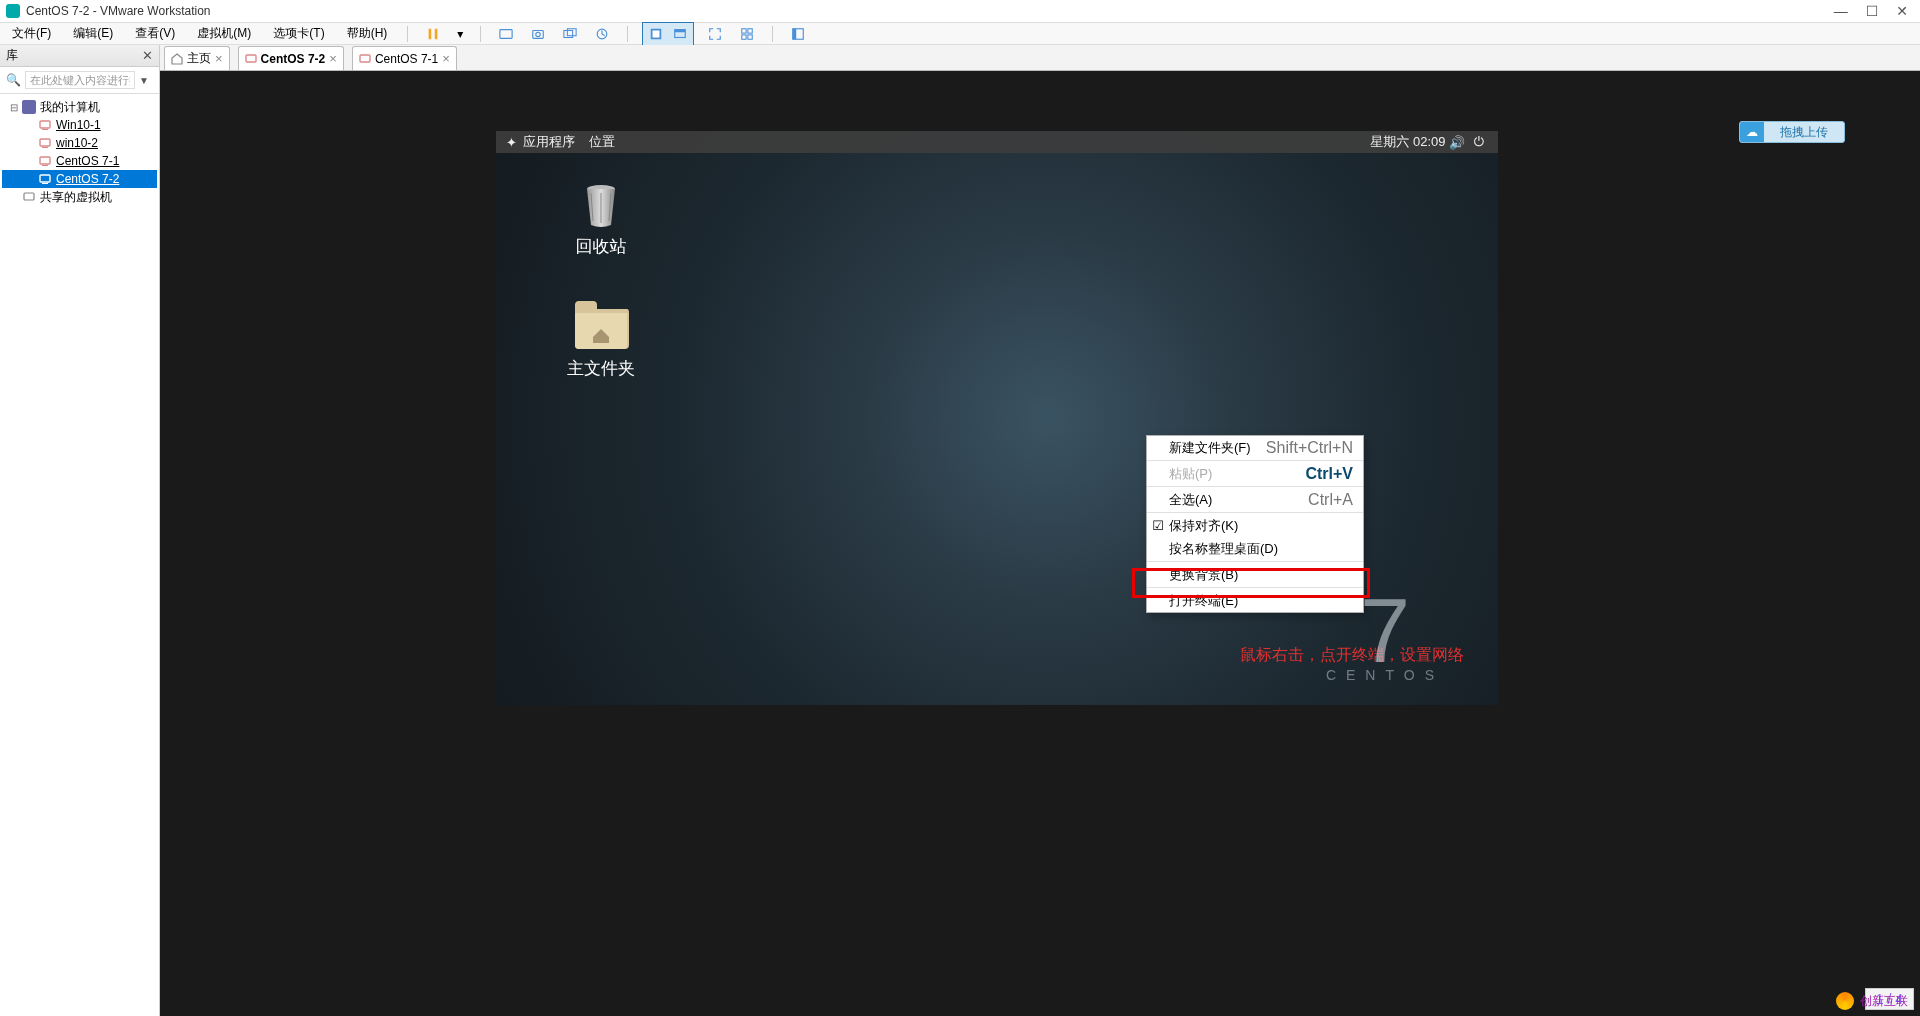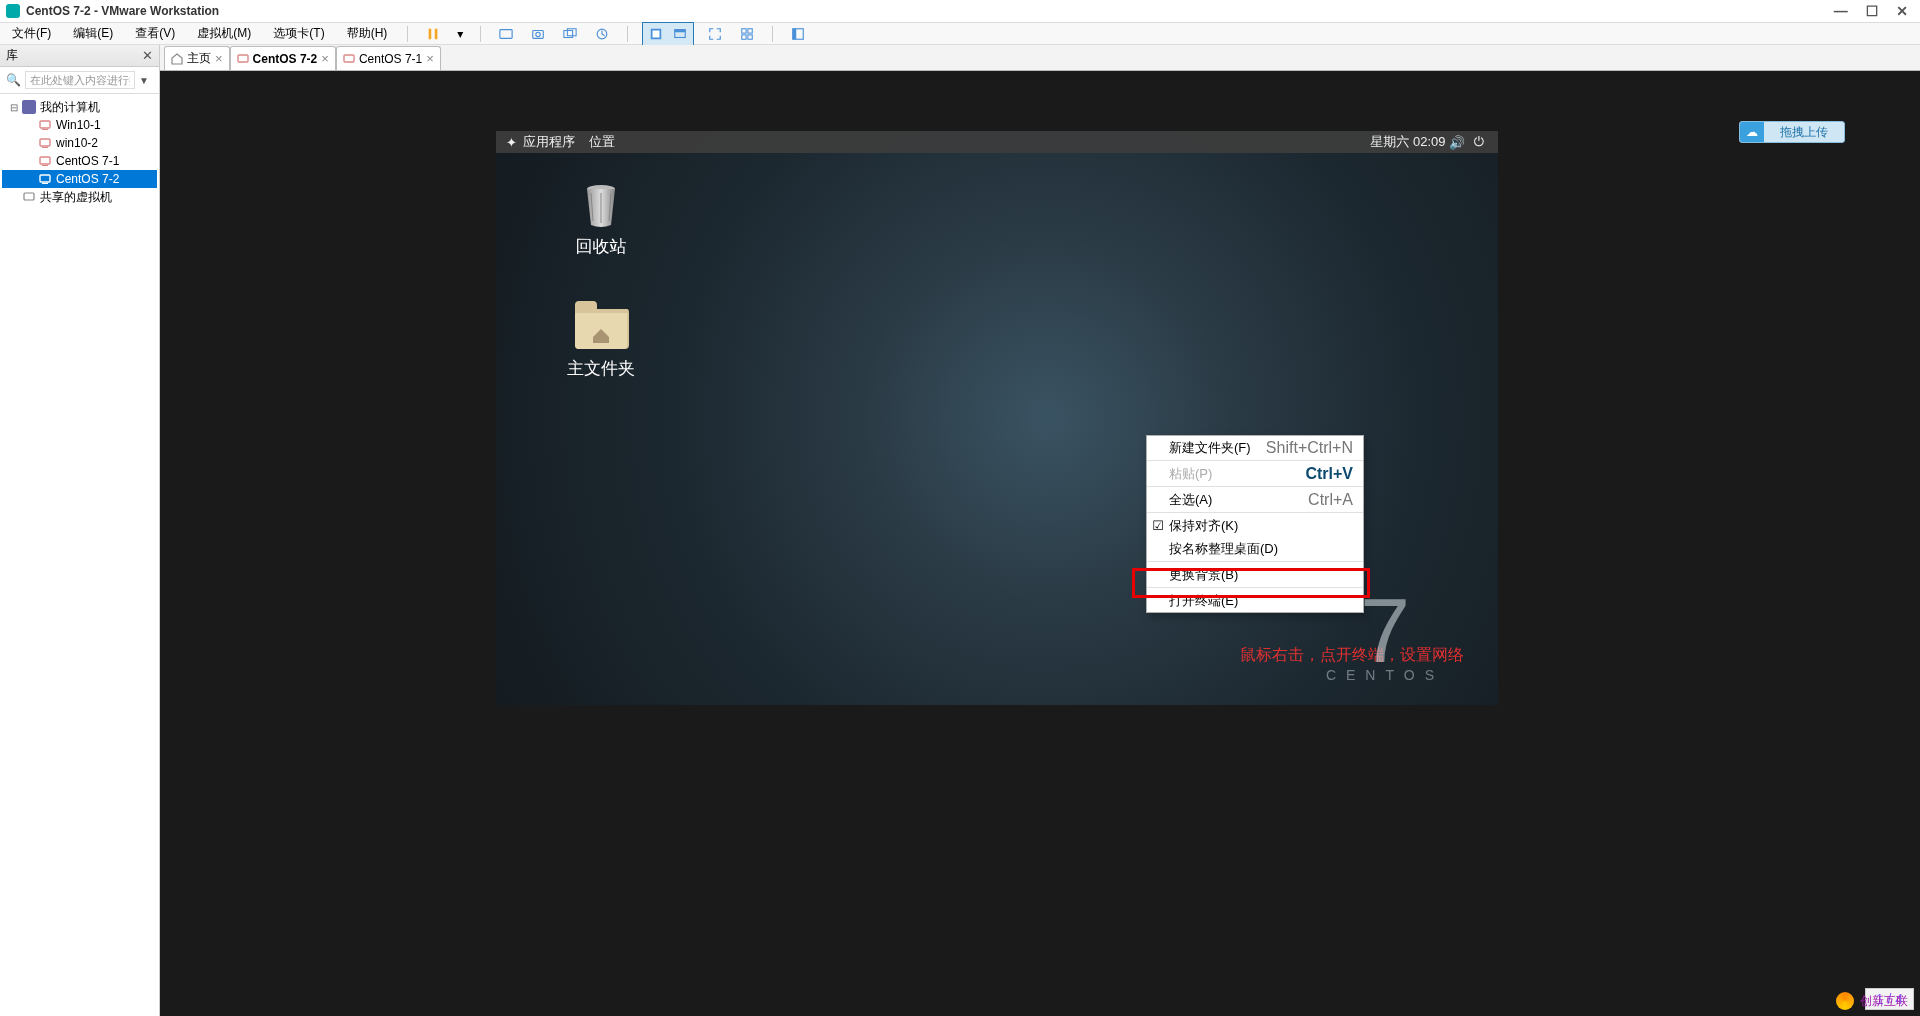--- a/index.html
+++ b/index.html
@@ -1,19 +1,19 @@
 <!DOCTYPE html>
 <html><head>
 <meta charset="utf-8">
 <style>
 * { margin: 0; padding: 0; box-sizing: border-box; font-family: "Microsoft YaHei", "Segoe UI", sans-serif; }
 body { width: 1920px; height: 1016px; background: #fff; position: relative; overflow: hidden; }
 
 
-.titlebar { height: 23px; background: #fff; border-bottom: 1px solid #ddd; display: flex; align-items: center; padding: 0 6px; font-size: 12px; color: #333; font-weight: bold; }
+.titlebar { height: 23px; background: #fff; border-bottom: 1px solid #ddd; display: flex; align-items: center; padding: 0 6px; font-size: 12px; color: #333; }
 .titlebar .app-icon { width: 14px; height: 14px; background: #0aa; border-radius: 3px; margin-right: 6px; }
 .titlebar .window-ctrls { margin-left: auto; display: flex; gap: 18px; padding-right: 6px; }
 .titlebar .window-ctrls span { font-size: 14px; cursor: pointer; color: #555; }
 
 
 .menubar { height: 22px; background: #f8f8f8; border-bottom: 1px solid #ddd; display: flex; align-items: center; padding: 0 6px; font-size: 12px; gap: 10px; }
 .menubar .mi { padding: 2px 6px; cursor: pointer; }
 .menubar .sep { width: 1px; height: 16px; background: #ccc; margin: 0 4px; }
 .menubar .tb-btn { width: 22px; height: 20px; display: inline-flex; align-items: center; justify-content: center; cursor: pointer; border-radius: 2px; }
 .menubar .tb-btn svg { width: 14px; height: 14px; }
@@ -23,30 +23,30 @@
 .library { position: absolute; left: 0; top: 45px; width: 160px; height: calc(100% - 45px); background: #fff; border-right: 1px solid #ccc; }
 .lib-head { height: 22px; background: linear-gradient(#f0f0f0,#e5e5e5); border-bottom: 1px solid #ccc; display: flex; align-items: center; padding: 0 6px; font-size: 12px; }
 .lib-head .x { margin-left: auto; cursor: pointer; font-size: 13px; color: #555; }
 .lib-search { padding: 4px 6px; border-bottom: 1px solid #ddd; display: flex; align-items: center; gap: 4px; }
 .lib-search .mag { color: #888; font-size: 12px; }
 .lib-search input { border: 1px solid #ddd; font-size: 11px; padding: 2px 4px; width: 110px; outline: none; }
 .lib-search .dd { color: #555; font-size: 10px; cursor: pointer; }
 .tree { font-size: 12px; padding: 4px 2px; }
 .tree-row { display: flex; align-items: center; height: 18px; padding-left: 4px; cursor: pointer; white-space: nowrap; }
 .tree-row.d1 { padding-left: 8px; }
-.tree-row.d2 { padding-left: 36px; }
+.tree-row.d2 { padding-left: 36px; text-decoration: underline; }
 .tree-row.sel { background: #0078d7; color: #fff; }
 .tree-row .tgl { width: 12px; font-size: 10px; color: #666; }
 .tree-row .ico { width: 14px; height: 14px; margin-right: 4px; display: inline-flex; align-items: center; justify-content: center; }
 .tree-row .ico.pc { background: #66a; border-radius: 2px; }
 .tree-row .ico.vm svg { width: 12px; height: 12px; }
 
 
 .main { position: absolute; left: 160px; top: 45px; right: 0; bottom: 0; background: #3a3a3a; display: flex; flex-direction: column; }
-.tabs { height: 26px; background: #f3f3f3; display: flex; align-items: flex-end; border-bottom: 1px solid #bbb; padding-left: 4px; gap: 0; }
+.tabs { height: 26px; background: #f3f3f3; display: flex; align-items: flex-end; border-bottom: 1px solid #bbb; padding-left: 4px; gap: 8px; }
 .tab { height: 24px; background: #fff; border: 1px solid #bbb; border-bottom: none; border-radius: 3px 3px 0 0; display: flex; align-items: center; padding: 0 6px; font-size: 12px; gap: 4px; cursor: pointer; }
 .tab .ti { width: 12px; height: 12px; }
 .tab .tx { font-size: 13px; color: #888; cursor: pointer; }
 .tab.active { background: #fff; }
 
 .stage { flex: 1; background: #1a1a1a; position: relative; display: flex; align-items: flex-start; justify-content: center; }
 .vm-screen { position: absolute; left: 336px; top: 60px; width: 1002px; height: 574px; background: radial-gradient(circle at 55% 50%, #3a5362 0%, #2a3a45 30%, #1c2830 60%, #141b20 100%); overflow: hidden; }
 
 
 .cos-panel { height: 22px; background: rgba(60,60,60,0.95); display: flex; align-items: center; padding: 0 10px; font-size: 13px; color: #eee; }

